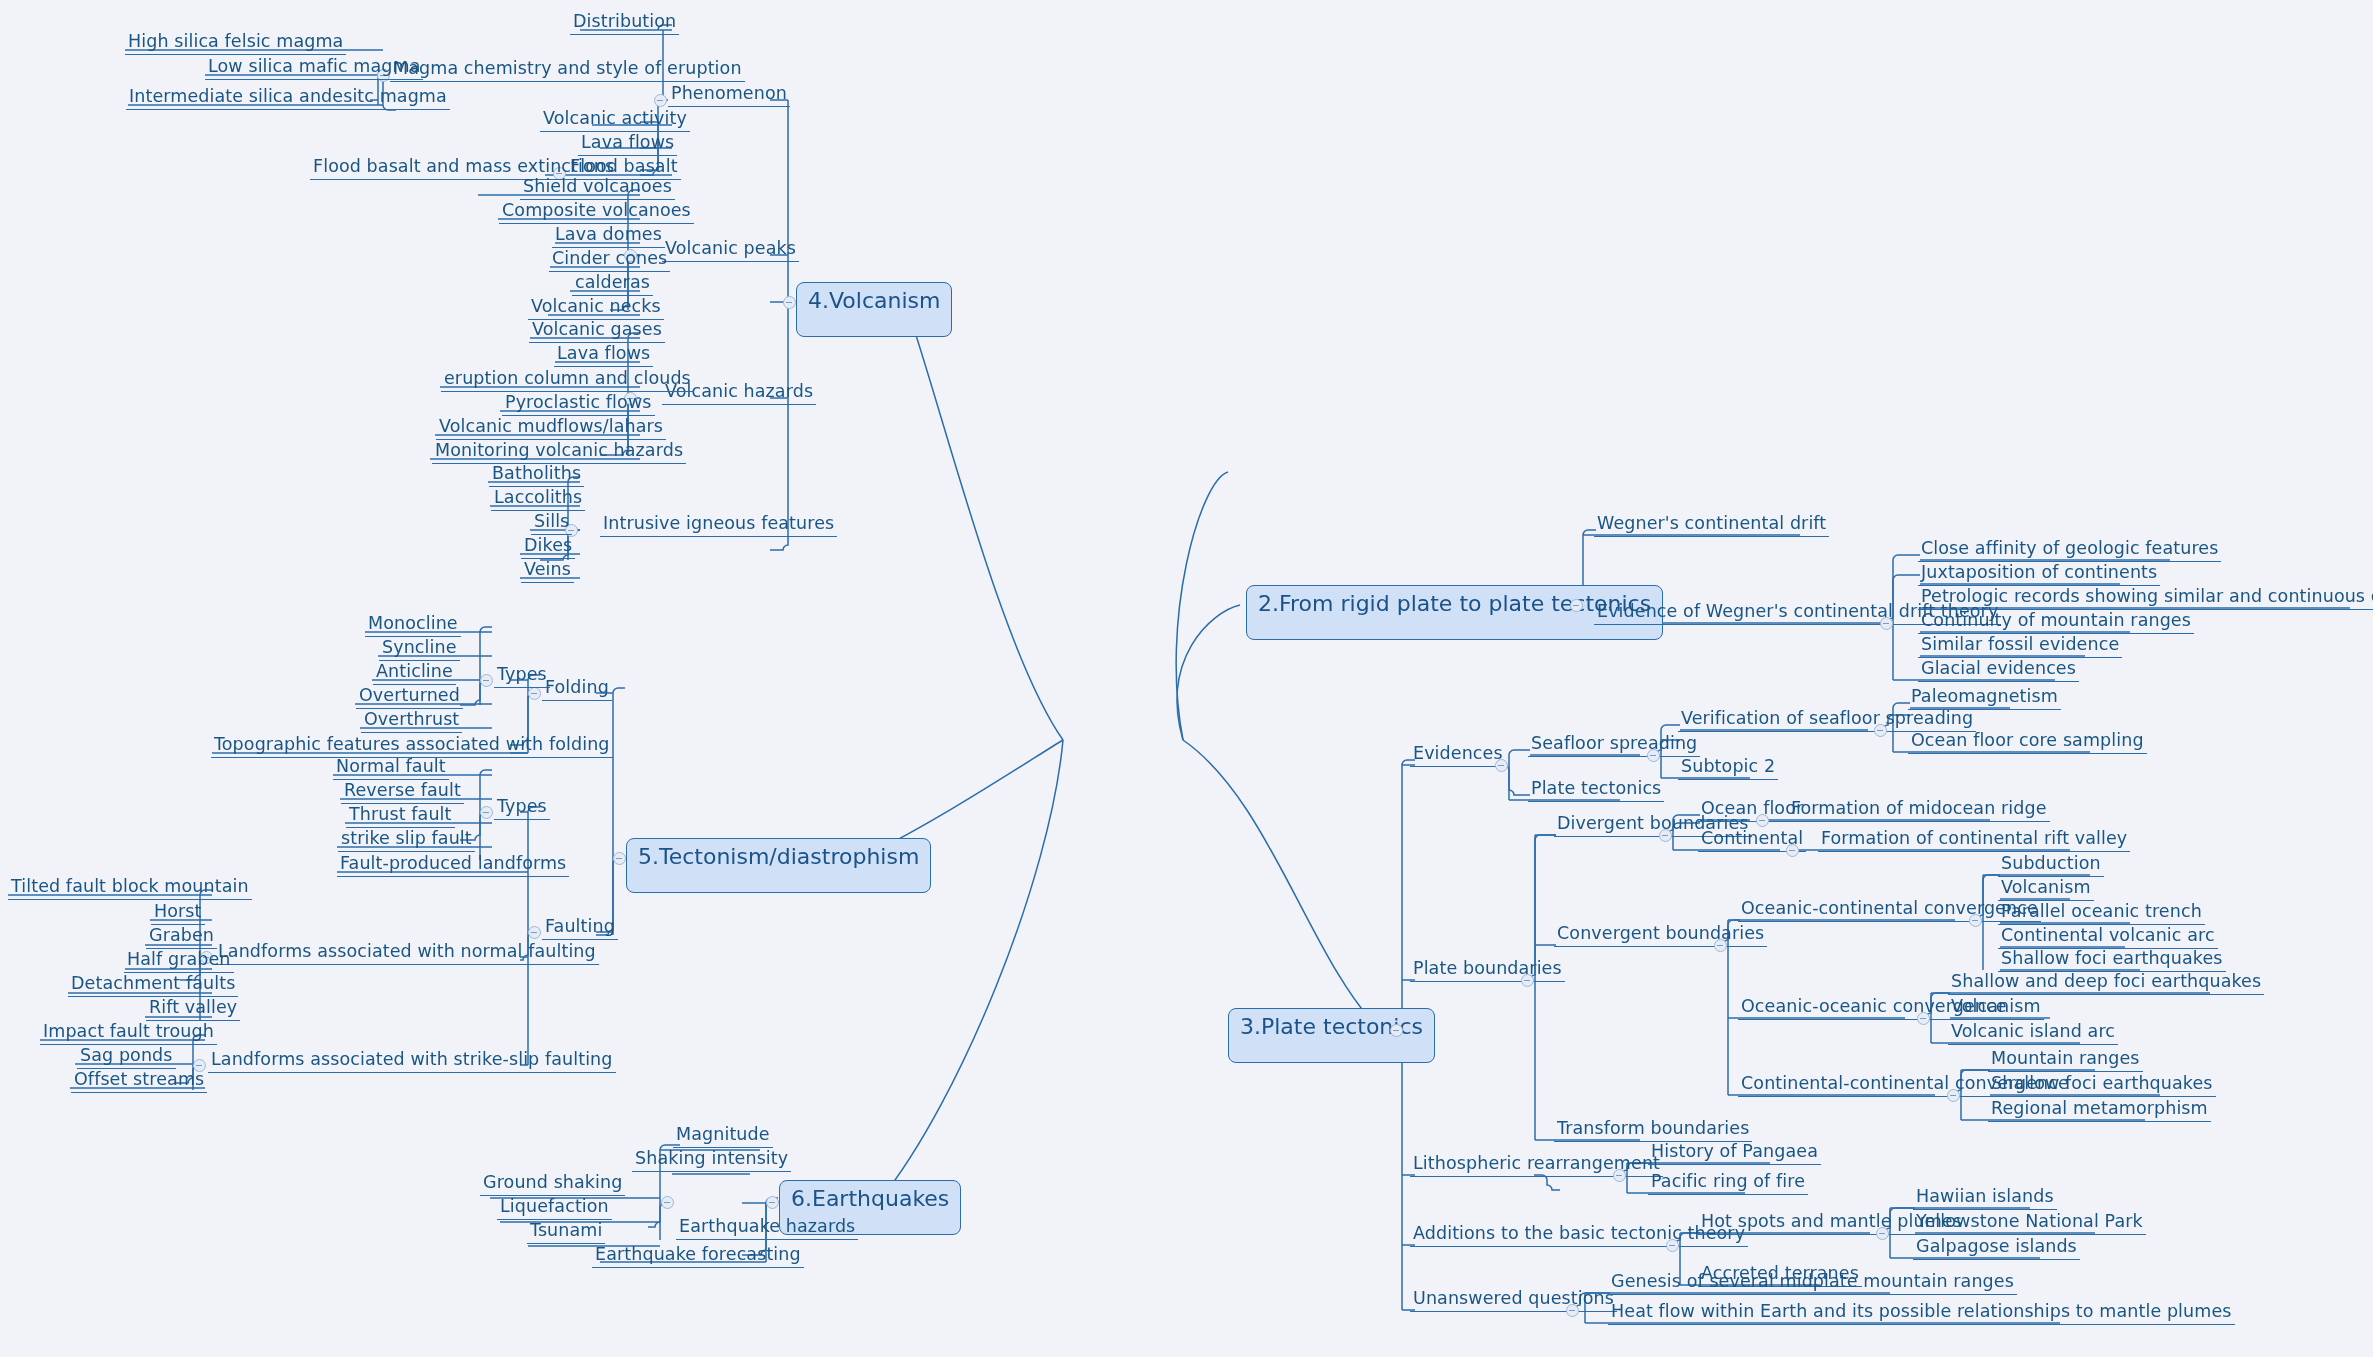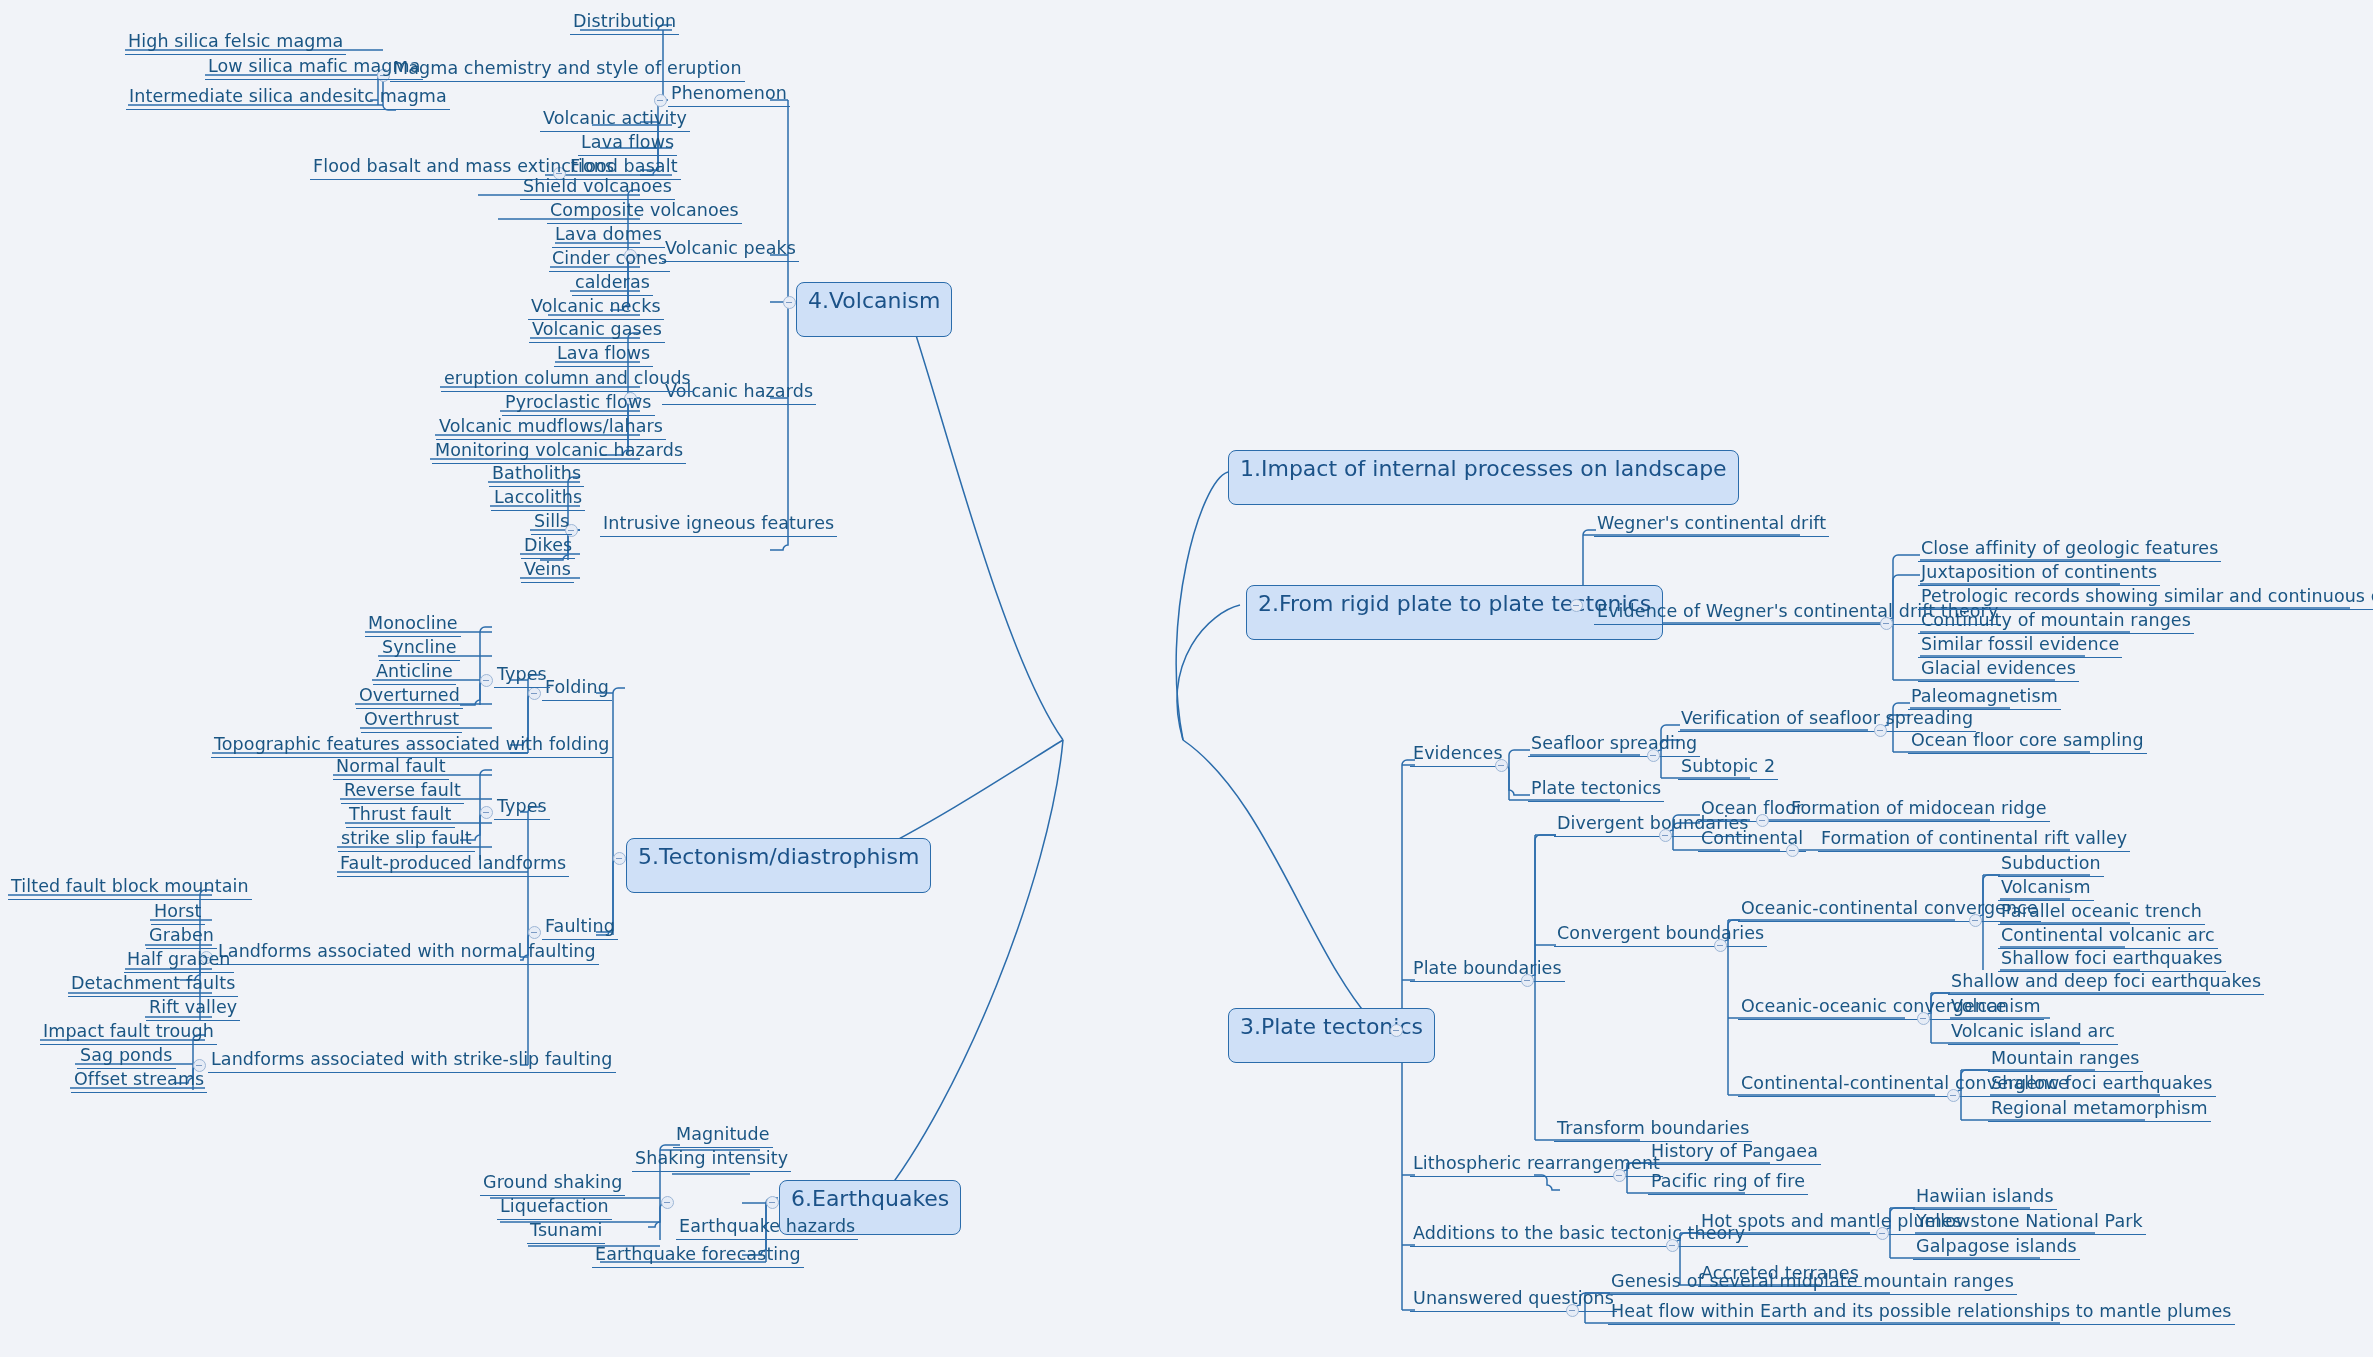--- a/index.html
+++ b/index.html
@@ -355,23 +355,20 @@
       <path d="M1585,1293 V1323"></path>
       <path d="M1585,1293 H1610"></path>
       <path d="M1585,1323 H1610"></path>
       <path d="M1610,1293 H1890"></path>
       <path d="M1610,1323 H2060"></path>
 
     </g>
   </svg>
 
 
-  <div class="main" style="left:1228px; top:450px;">
-    <span>1.Impact of internal processes on landscape</span>
-  </div>
 
   <div class="main" style="left:1246px; top:585px;">
     <span>2.From rigid plate to plate tectonics</span>
   </div>
   <div class="toggle" style="left:1570px; top:599px;"></div>
 
   <div class="node" style="left:1594px; top:515px;">
     <span class="txt" style="border-bottom: 1.5px solid rgb(43, 108, 171);">Wegner's continental drift</span>
   </div>
   <div class="node" style="left:1594px; top:603px;">
@@ -473,21 +470,21 @@
   <div class="node" style="left:126px; top:88px;"><span class="txt" style="border-bottom: 1.5px solid rgb(43, 108, 171);">Intermediate silica andesitc magma</span></div>
   <div class="node" style="left:540px; top:110px;"><span class="txt" style="border-bottom: 1.5px solid rgb(43, 108, 171);">Volcanic activity</span></div>
   <div class="node" style="left:578px; top:134px;"><span class="txt" style="border-bottom: 1.5px solid rgb(43, 108, 171);">Lava flows</span></div>
   <div class="node" style="left:567px; top:158px;"><span class="txt" style="border-bottom: 1.5px solid rgb(43, 108, 171);">Flood basalt</span></div>
   <div class="toggle" style="left:553px; top:167px;"></div>
   <div class="node" style="left:310px; top:158px;"><span class="txt" style="border-bottom: 1.5px solid rgb(43, 108, 171);">Flood basalt and mass extinctions</span></div>
 
   <div class="node" style="left:662px; top:240px;"><span class="txt" style="border-bottom: 1.5px solid rgb(43, 108, 171);">Volcanic peaks</span></div>
   <div class="toggle" style="left:624px; top:249px;"></div>
   <div class="node" style="left:520px; top:178px;"><span class="txt" style="border-bottom: 1.5px solid rgb(43, 108, 171);">Shield volcanoes</span></div>
-  <div class="node" style="left:499px; top:202px;"><span class="txt" style="border-bottom: 1.5px solid rgb(43, 108, 171); margin-left: 48px;">Composite volcanoes</span></div>
+  <div class="node" style="left:499px; top:202px;"><span class="txt" style="border-bottom: 1.5px solid rgb(43, 108, 171);">Composite volcanoes</span></div>
   <div class="node" style="left:552px; top:226px;"><span class="txt" style="border-bottom: 1.5px solid rgb(43, 108, 171);">Lava domes</span></div>
   <div class="node" style="left:549px; top:250px;"><span class="txt" style="border-bottom: 1.5px solid rgb(43, 108, 171);">Cinder cones</span></div>
   <div class="node" style="left:572px; top:274px;"><span class="txt" style="border-bottom: 1.5px solid rgb(43, 108, 171);">calderas</span></div>
   <div class="node" style="left:528px; top:298px;"><span class="txt" style="border-bottom: 1.5px solid rgb(43, 108, 171);">Volcanic necks</span></div>
 
   <div class="node" style="left:662px; top:383px;"><span class="txt" style="border-bottom: 1.5px solid rgb(43, 108, 171);">Volcanic hazards</span></div>
   <div class="toggle" style="left:624px; top:392px;"></div>
   <div class="node" style="left:529px; top:321px;"><span class="txt" style="border-bottom: 1.5px solid rgb(43, 108, 171);">Volcanic gases</span></div>
   <div class="node" style="left:554px; top:345px;"><span class="txt" style="border-bottom: 1.5px solid rgb(43, 108, 171);">Lava flows</span></div>
   <div class="node" style="left:441px; top:370px;"><span class="txt" style="border-bottom: 1.5px solid rgb(43, 108, 171);">eruption column and clouds</span></div>

